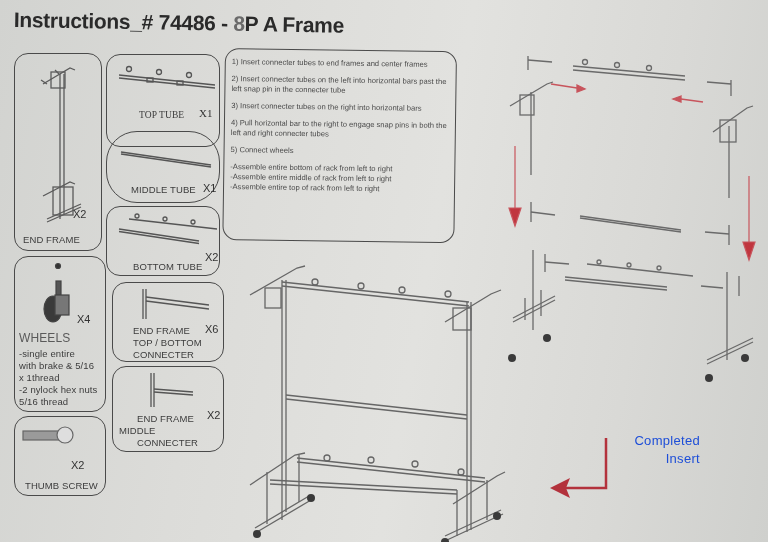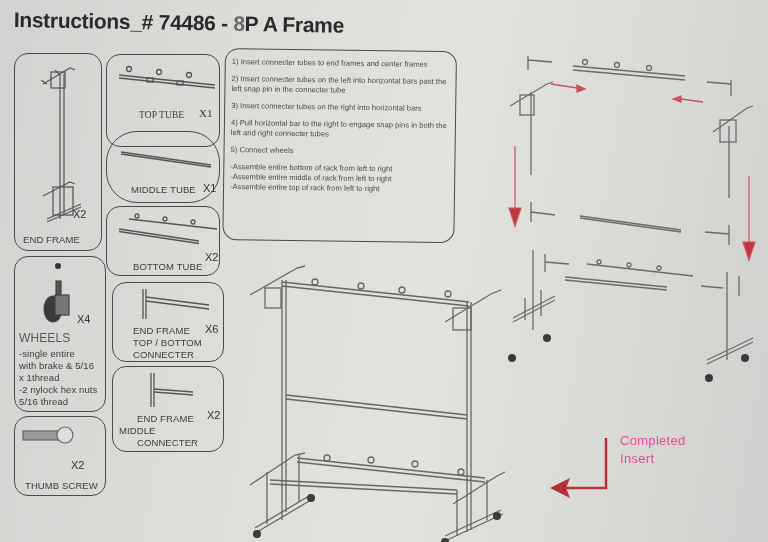--- a/index.html
+++ b/index.html
@@ -21,22 +21,22 @@
   .qty { position:absolute; font-size:11px; color:#333; }
   .instr {
     position:absolute; left:225px; top:48px; width:232px; height:192px;
     border:1.4px solid #4a4a4a; border-radius:14px; box-sizing:border-box; padding:8px 6px 6px 6px;
     font-size:7.6px; color:#4a4a4a; line-height:10px; transform:rotate(0.8deg); transform-origin:left top;
   }
   .instr p { margin:0 0 7px 0; }
   .instr .sub { margin:0; }
   svg { position:absolute; overflow:visible; }
   .done {
-    position:absolute; left:620px; top:432px; width:80px; text-align:left;
-    font-size:13px; color:#ec4899; line-height:18px; letter-spacing:0.3px;
+    position:absolute; left:620px; top:432px; width:80px; text-align:right;
+    font-size:13px; color:#1d4ed8; line-height:18px; letter-spacing:0.3px;
   }
 </style>
 </head>
 <body>
 
 <div class="title"><span>Instructions_# 74486 - </span><span class="faded">8</span><span>P A Frame</span></div>
 
 <div class="box" style="left:14px;top:53px;width:88px;height:198px;">
   <svg width="88" height="198" style="left:0;top:0">
     <g stroke="#5a5a5a" stroke-width="1.3" fill="none">

